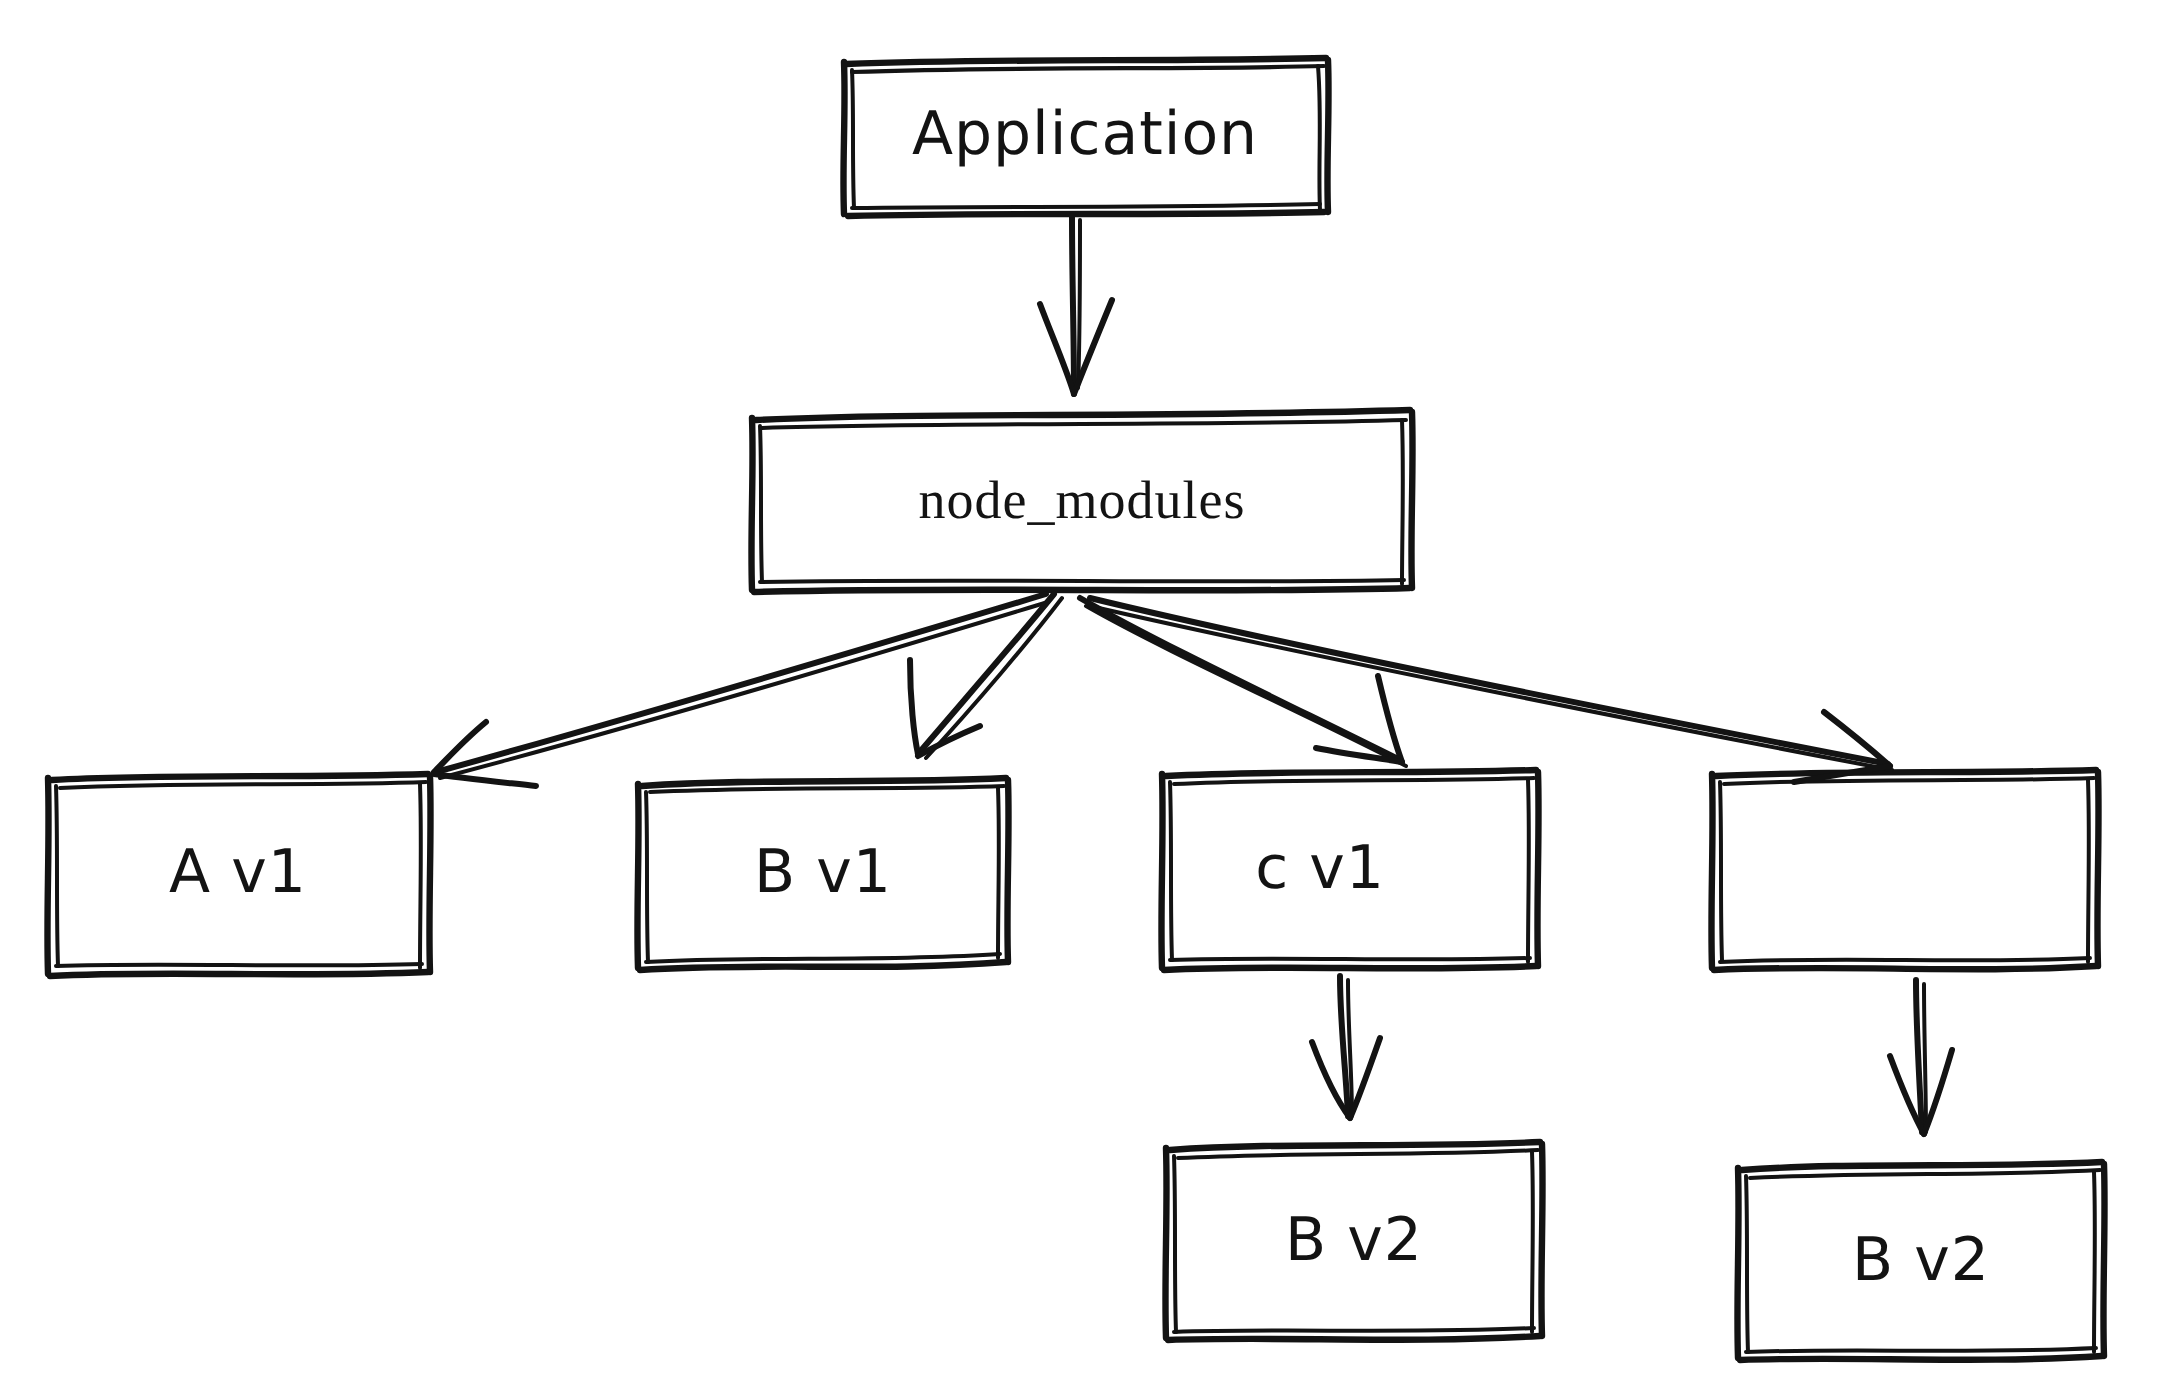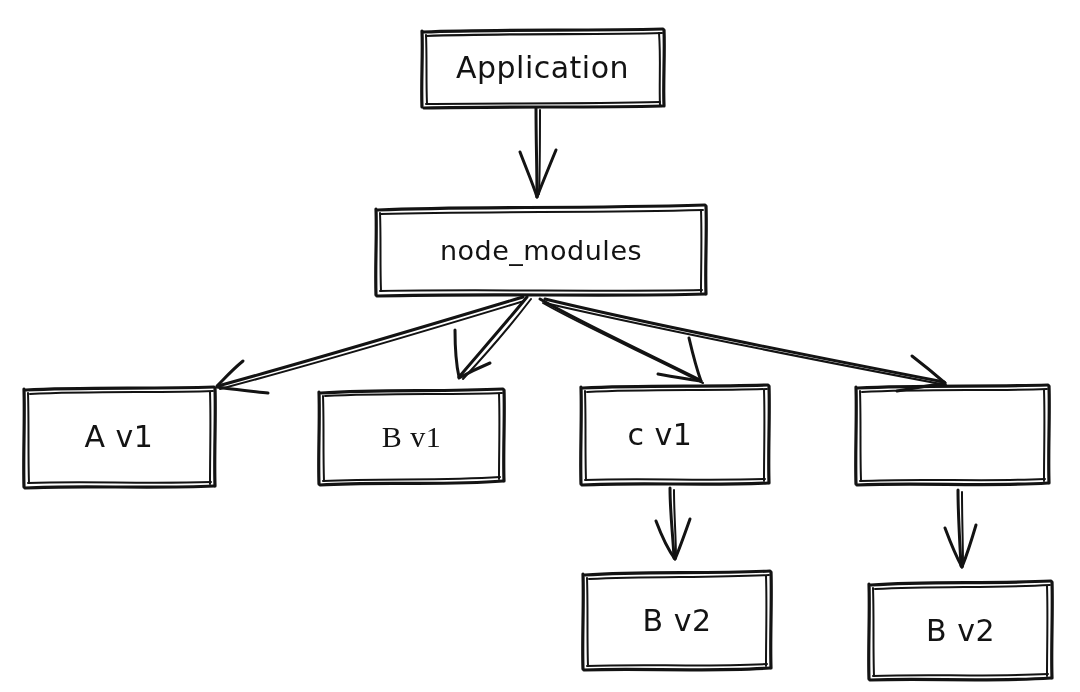--- a/index.html
+++ b/index.html
@@ -37,20 +37,21 @@
     color: #131313;
     font-family: "DejaVu Sans", sans-serif;
     font-size: 30px;
     font-weight: 400;
     letter-spacing: 0.5px;
     white-space: nowrap;
     pointer-events: none;
   }
   .node-label.small {
     font-size: 27px;
+    font-family: Liberation Serif, serif;
   }
   .node-hit {
     position: absolute;
     background: transparent;
   }
 </style>
 </head>
 <body>
 
 <div id="diagram-canvas">
@@ -194,21 +195,21 @@
       <path d="M976 525 C 971 542, 966 557, 962 567" stroke-width="3"></path>
     </g>
   </svg>
 
   <div class="node-label" style="left:420px; top:27px; width:245px; height:81px;">Application</div>
 
   <div class="node-label small" style="left:375px; top:204px; width:332px; height:92px;">node_modules</div>
 
   <div class="node-label" style="left:23px; top:385px; width:192px; height:103px;">A v1</div>
 
-  <div class="node-label" style="left:318px; top:388px; width:187px; height:97px;font-family:Liberation Serif, serif;">B v1</div>
+  <div class="node-label" style="left:318px; top:388px; width:187px; height:97px;">B v1</div>
 
   <div class="node-label" style="left:580px; top:383px; width:160px; height:102px;">c v1</div>
 
 
   <div class="node-label" style="left:582px; top:570px; width:190px; height:100px;">B v2</div>
 
   <div class="node-label" style="left:868px; top:580px; width:185px; height:100px;">B v2</div>
 
   <div class="node-hit" style="left:420px; top:27px;  width:245px; height:81px;"></div>
   <div class="node-hit" style="left:375px; top:204px; width:332px; height:92px;"></div>

